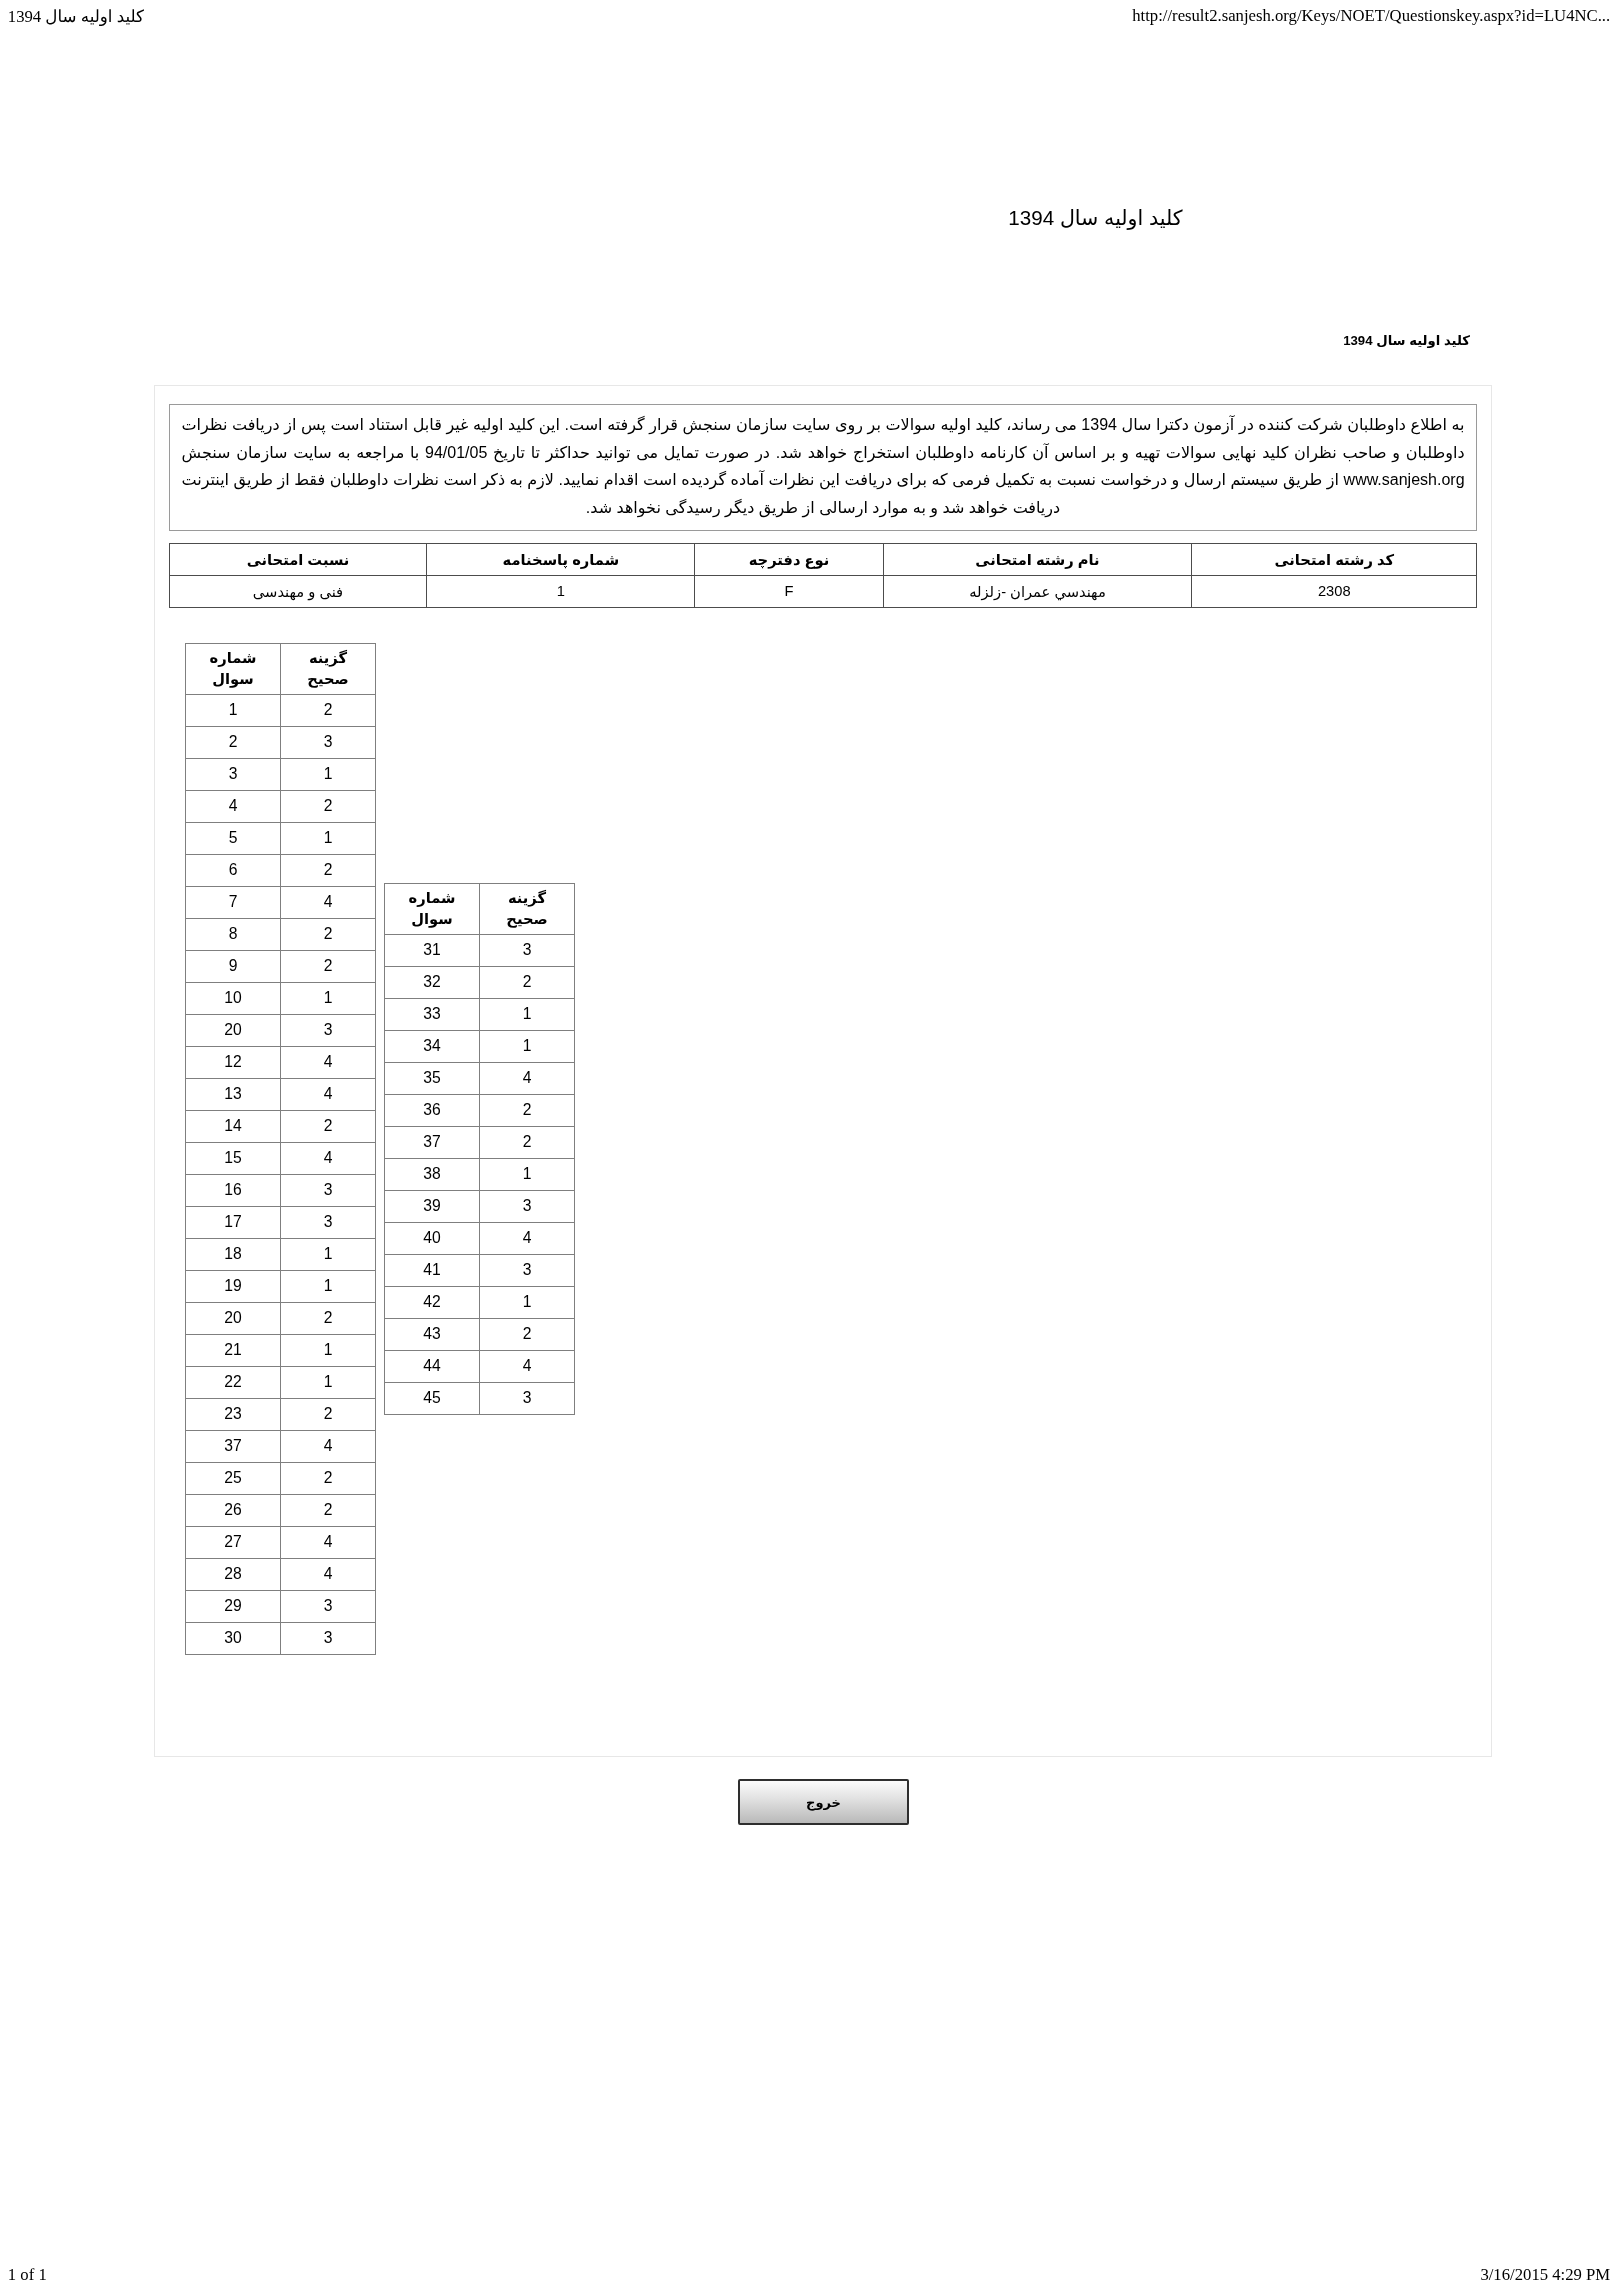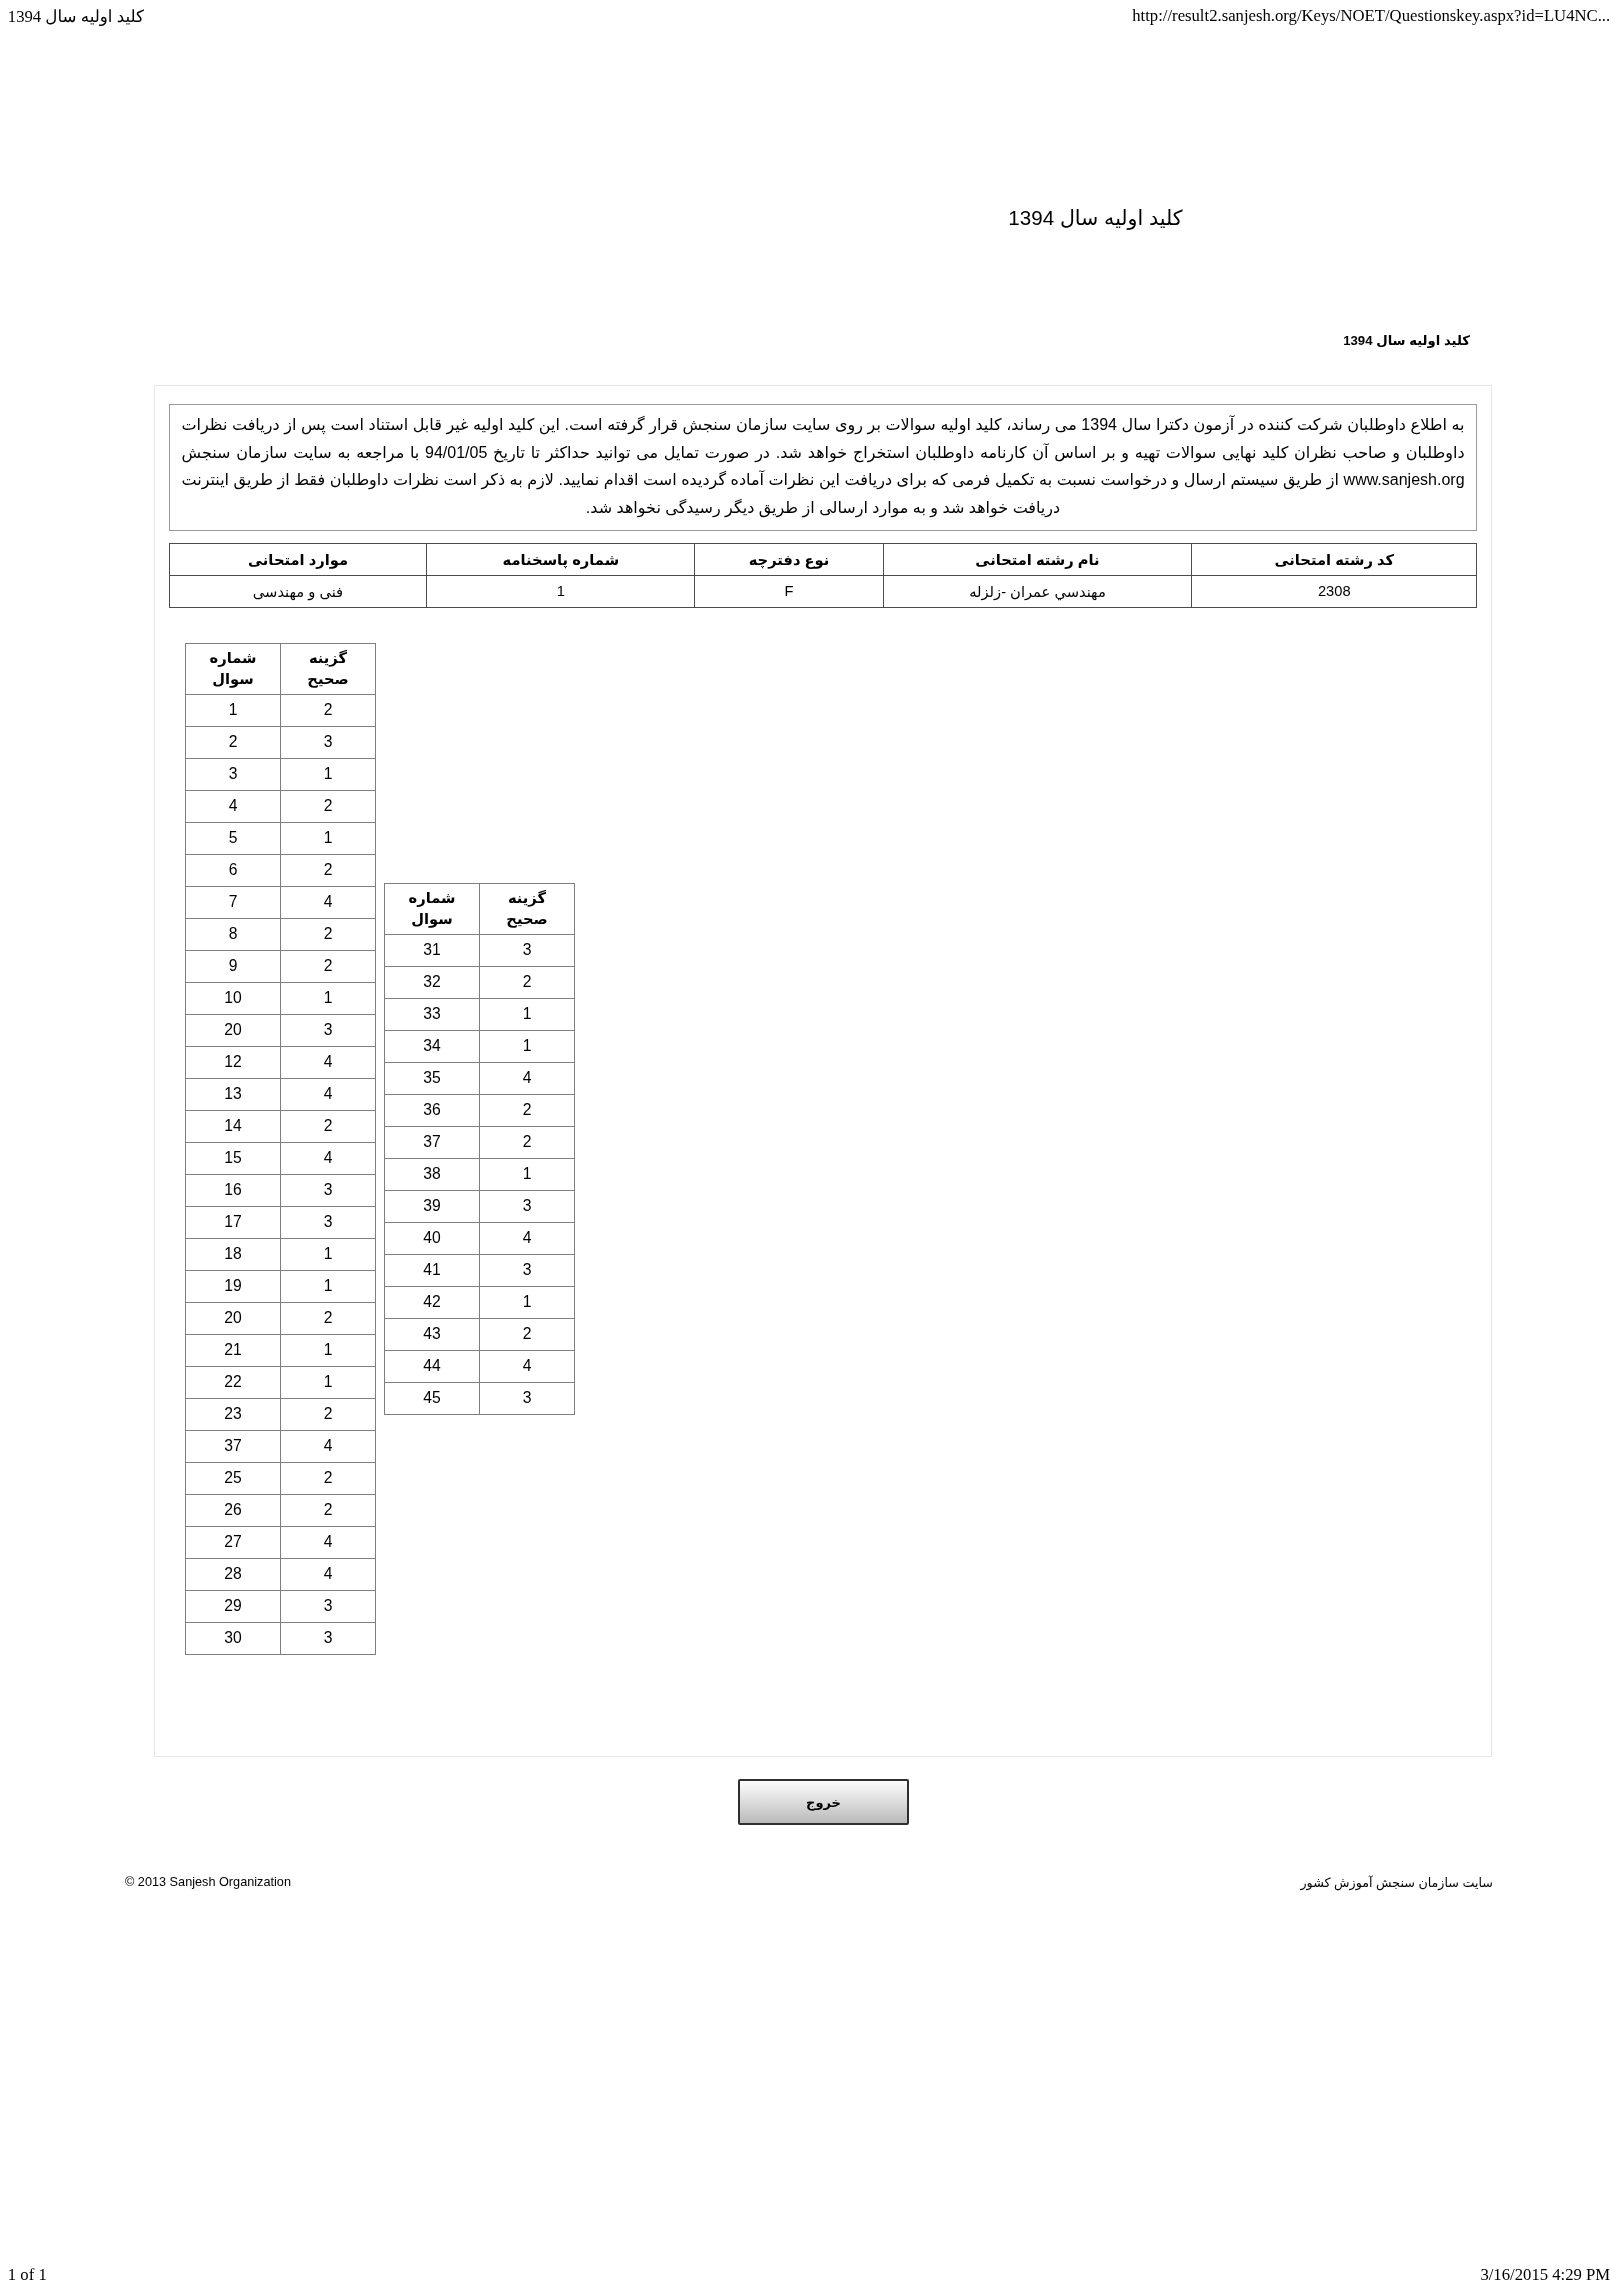--- a/index.html
+++ b/index.html
@@ -179,21 +179,21 @@
           <col class="col-book">
           <col class="col-sheet">
           <col class="col-group">
       </colgroup>
       <tbody>
         <tr>
           <th>کد رشته امتحانی</th>
           <th>نام رشته امتحانی</th>
           <th>نوع دفترچه</th>
           <th>شماره پاسخنامه</th>
-          <th>موارد امتحانی</th>
+          <th>نسبت امتحانی</th>
         </tr>
         <tr>
           <td>2308</td>
           <td>مهندسي عمران -زلزله</td>
           <td>F</td>
           <td>1</td>
           <td>فنی و مهندسی</td>
         </tr>
       </tbody>
     </table>
@@ -400,24 +400,20 @@
               <td>3</td>
             </tr>
           </tbody>
       </table>
 
     </div>
   </div>
 
   <button class="exit-button">خروج</button>
 
-  <div class="site-footer">
-    <span>© 2013 Sanjesh Organization</span>
-    <span class="rtl">سایت سازمان سنجش آموزش کشور</span>
-  </div>
 
   <div class="print-footer">
     <span>1 of 1</span>
     <span>3/16/2015 4:29 PM</span>
   </div>
 
 </div>
 
 
 </body></html>

